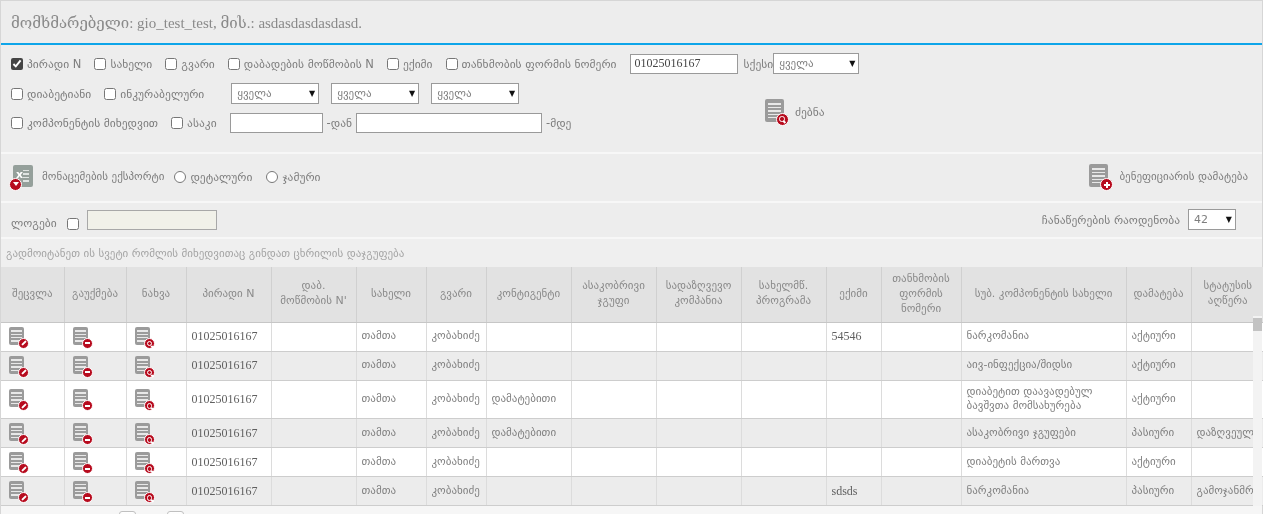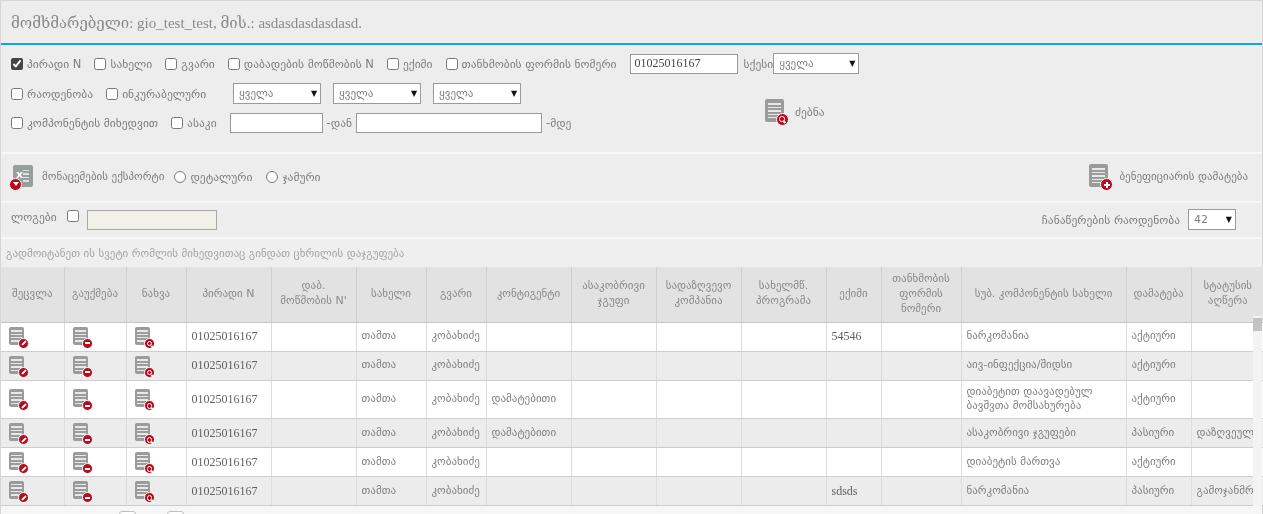--- a/index.html
+++ b/index.html
@@ -41,21 +41,21 @@
     padding:10px 14px 12px 10px; border-bottom:2px solid #f7f7f7; }
   .export-left { display:flex; align-items:center; }
   .export-left .btn-label { margin-left:9px; margin-right:10px; }
   .radio-group { display:inline-flex; align-items:center; margin-right:14px; }
   .radio-group input { width:12px; height:12px; margin-right:4px; }
   .add-benef { display:flex; align-items:center; cursor:pointer; }
   .add-benef .btn-label { margin-left:9px; }
 
   .logs-row { display:flex; align-items:center; justify-content:space-between;
     padding:6px 26px 7px 10px; border-bottom:2px solid #f7f7f7; }
-  .logs-left { display:flex; align-items:flex-start; }
+  .logs-left { display:flex; align-items:flex-end; }
   .logs-left input[type=checkbox] { width:12px; height:12px; margin:0 8px 0 10px; }
   .txt-logs { width:130px; background:#f1f1e9; border-color:#a8a8a8; }
   .records-right { display:flex; align-items:center; }
   .records-right .lbl { margin-right:8px;padding-left:24px; }
 
   .hint-row { padding:8px 4px 7px 5px; color:#a5a5a5; font-size:11px; background:#efefef; }
 
   
   .doc { position:relative; width:17px; height:20px; display:inline-block; flex:none; }
   .doc .sheet { position:absolute; left:0; top:0; width:15px; height:18px; background:#9b9b9b; border-radius:2px; }
@@ -154,21 +154,21 @@
       <span class="lbl">სქესი</span>
       <span class="fake-select sel-gender">
         <span>ყველა</span>
         <span class="sel-arrow">▼</span>
       </span>
     </div>
     <div class="f-line">
       <span id="row2-checkboxes" style="display:inline-flex;align-items:center;margin-right:14px;">
           <span class="cb-group">
             <input type="checkbox" style="">
-            <span class="cb-label">რაოდენობა</span>
+            <span class="cb-label">დიაბეტიანი</span>
           </span>
           <span class="cb-group">
             <input type="checkbox" style="">
             <span class="cb-label">ინკურაბელური</span>
           </span>
         </span>
       <span id="row2-dropdowns" style="display:inline-flex;align-items:center;">
           <span class="fake-select sel-mid">
             <span>ყველა</span>
             <span class="sel-arrow">▼</span>

